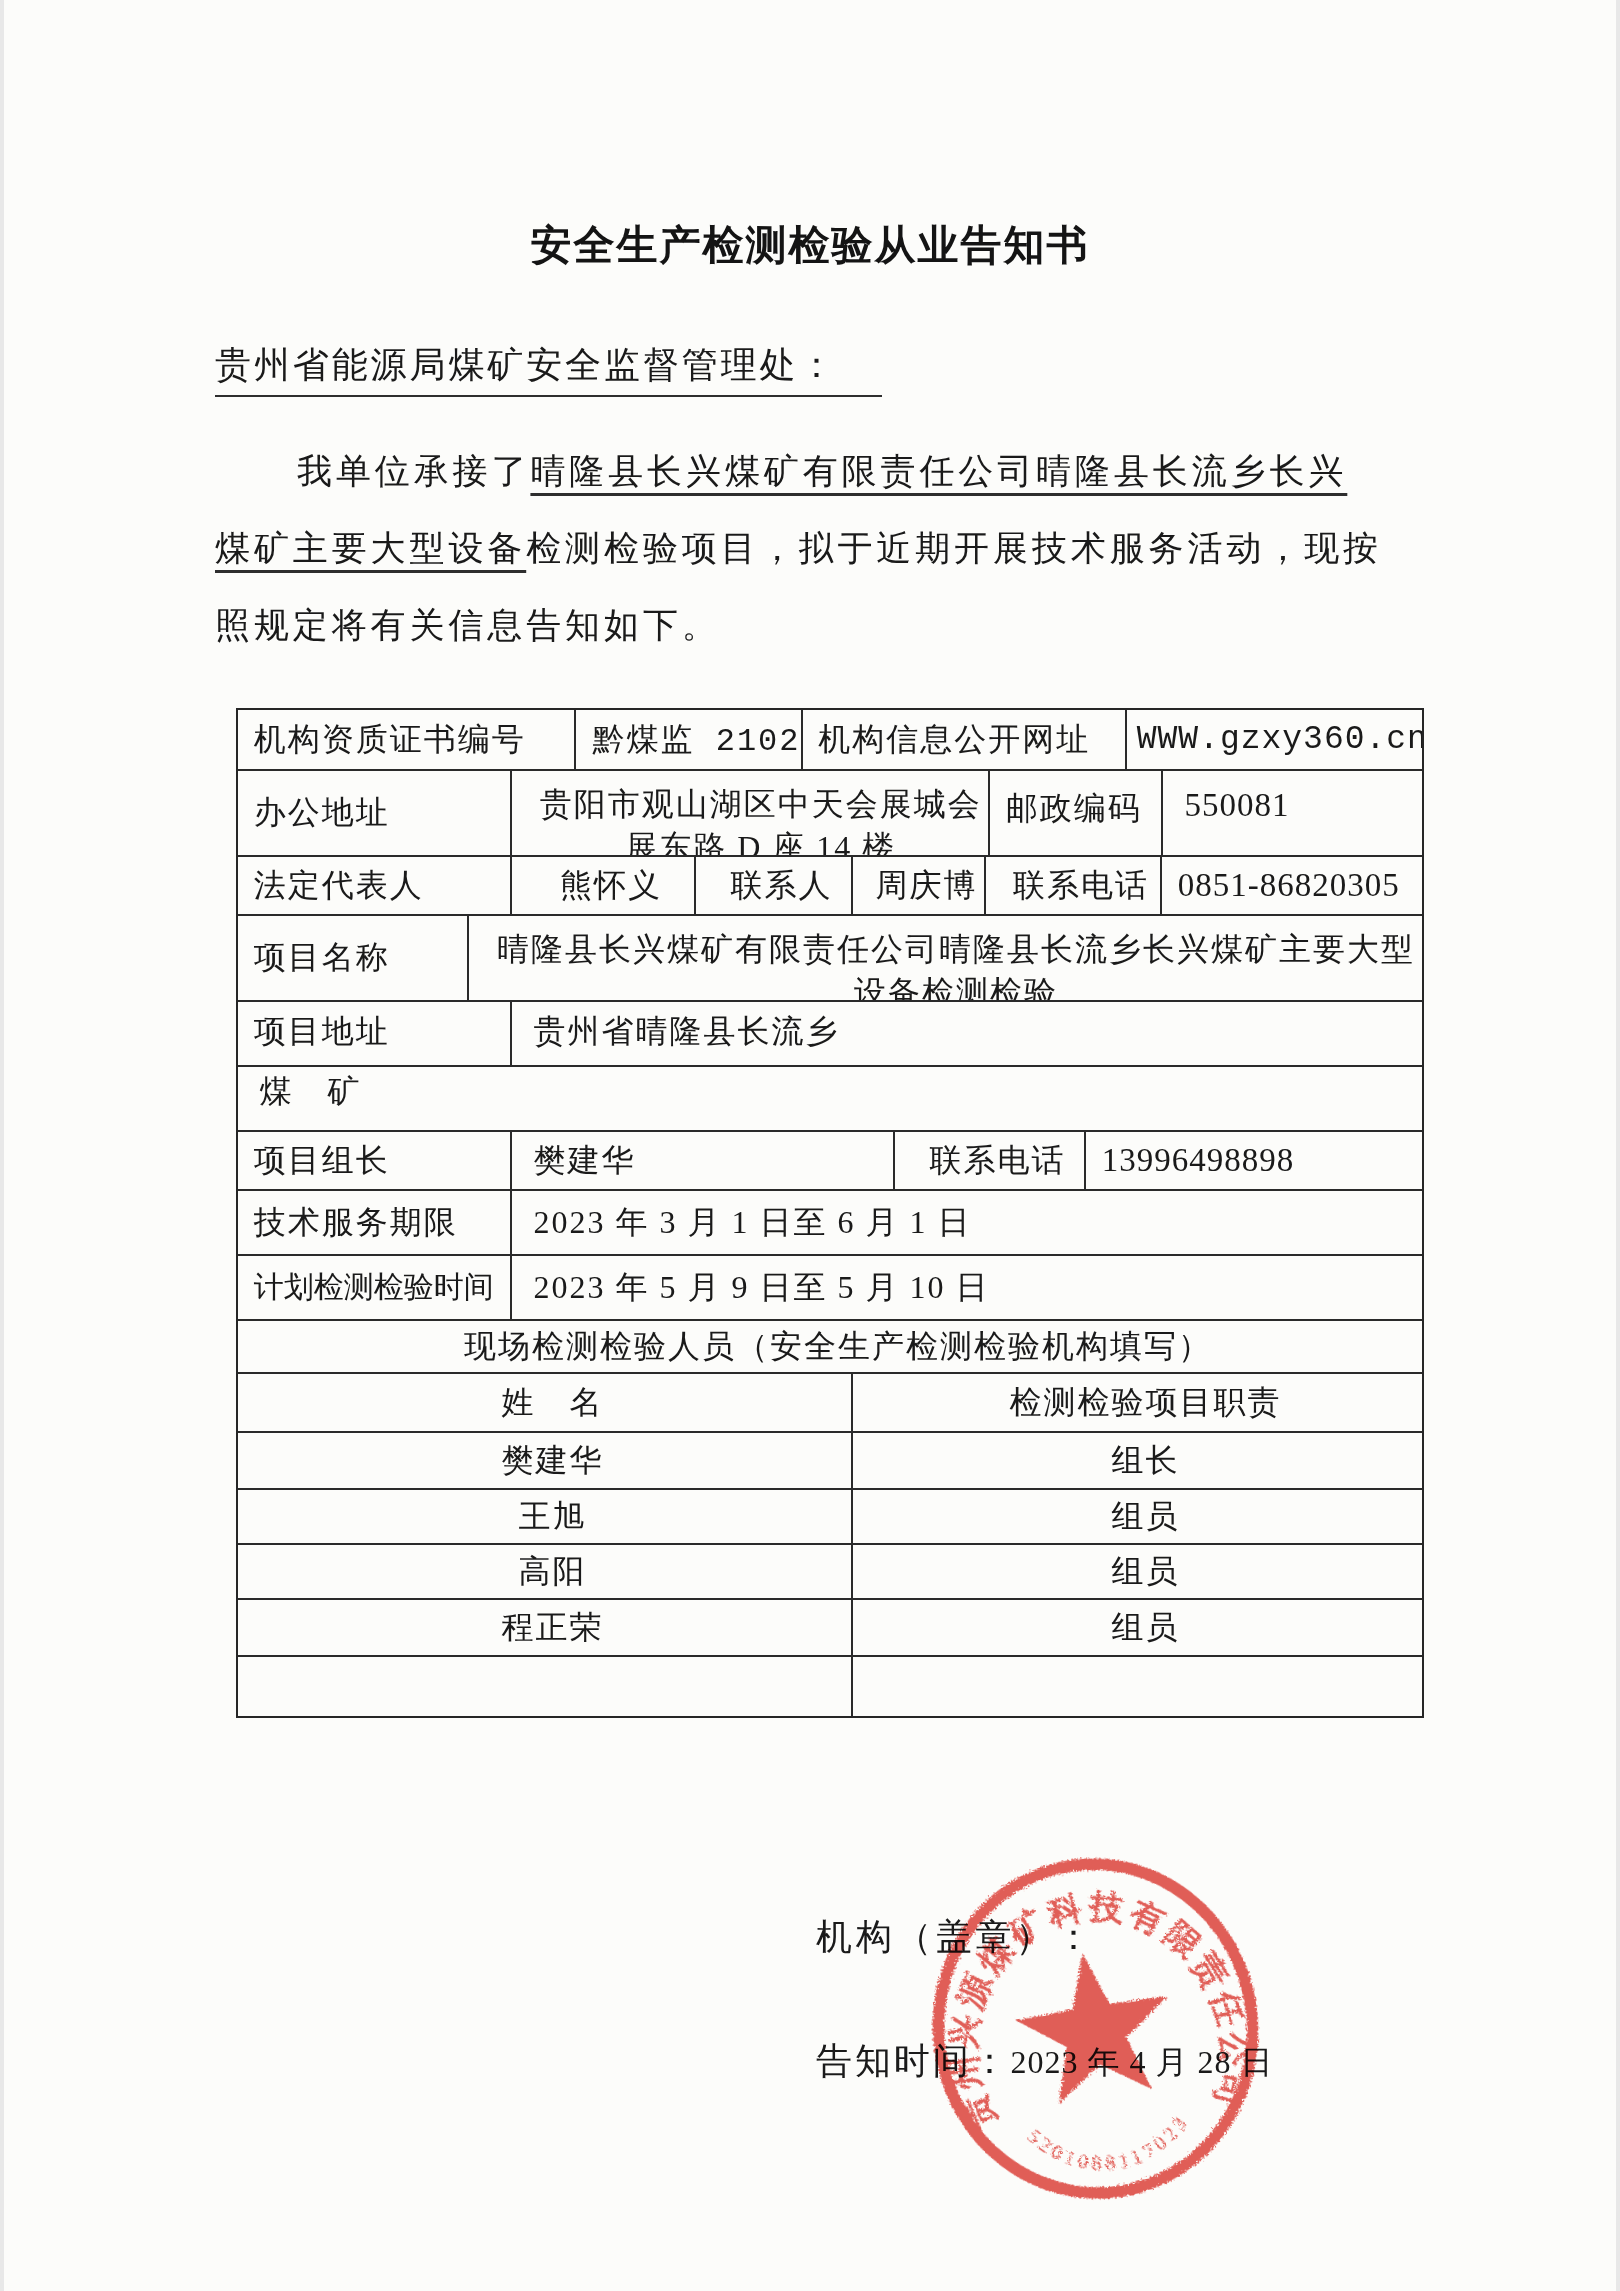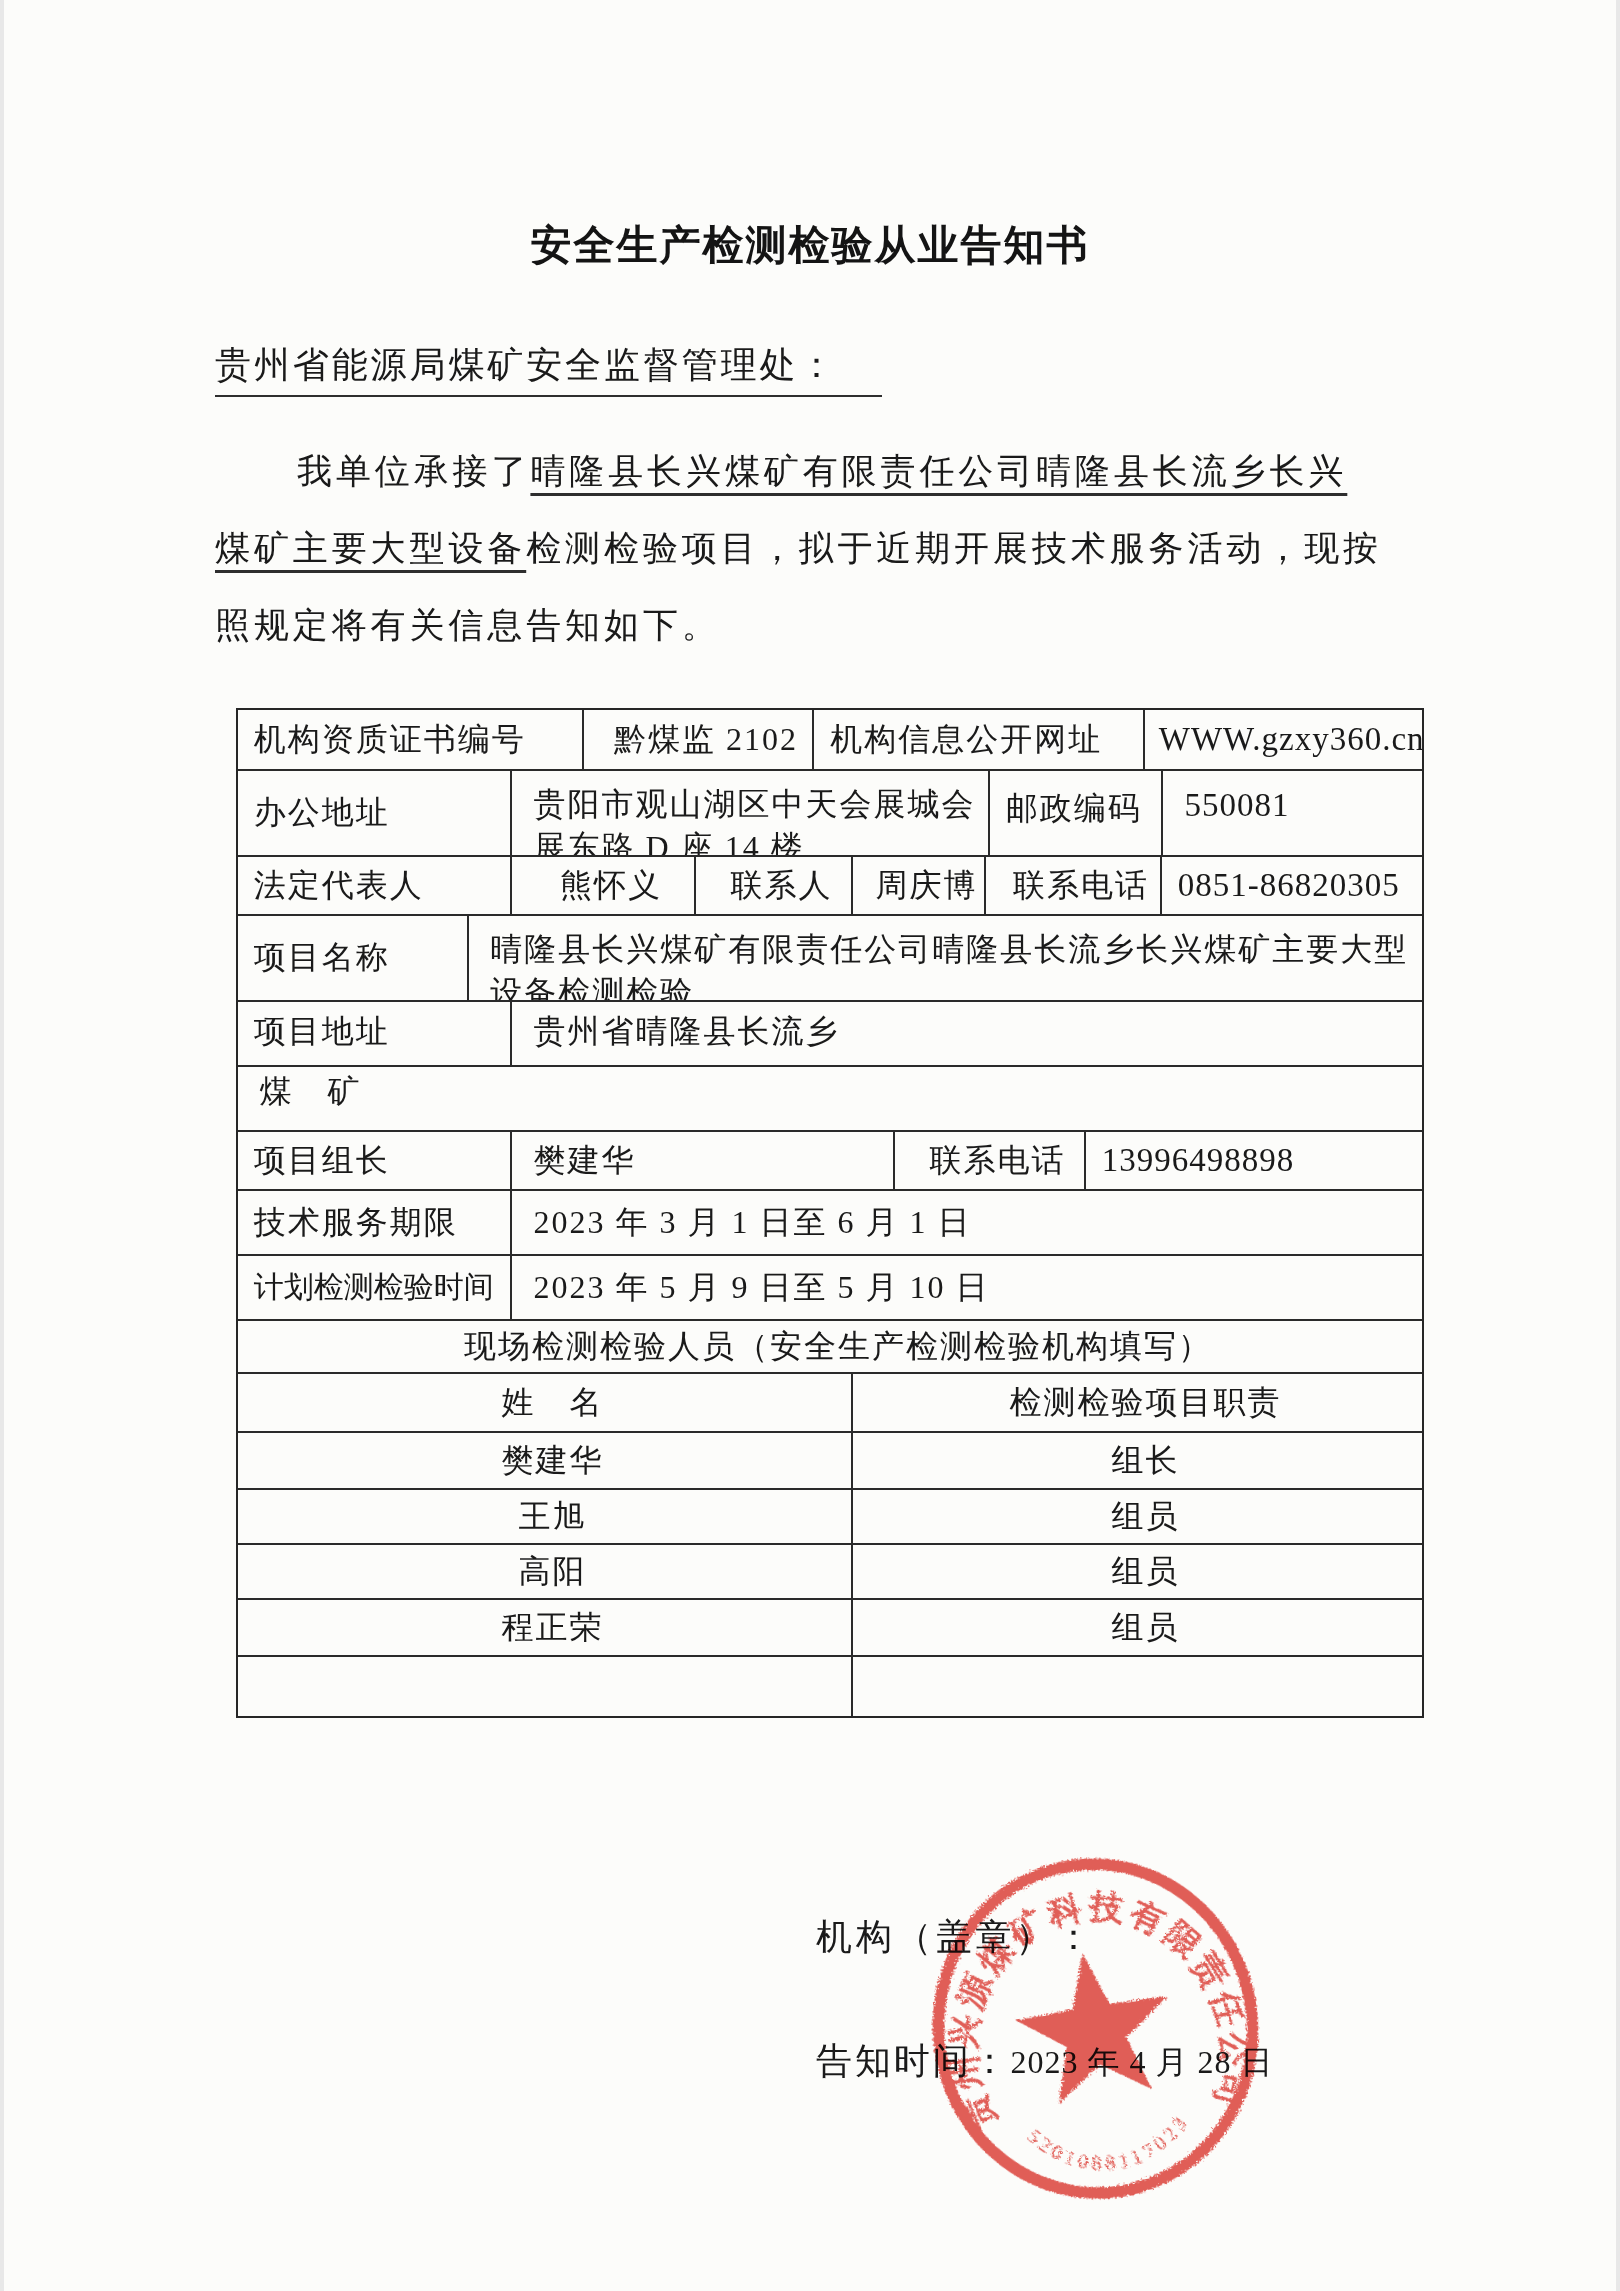--- a/index.html
+++ b/index.html
@@ -51,22 +51,22 @@
   .trow:first-child{border-top:none;}
   .tcell{
     box-sizing:border-box;
     border-left:2px solid #2a2a2a;
     display:flex;align-items:center;
     overflow:hidden;
   }
   .tcell:first-child{border-left:none;}
   .lbl{padding-left:15.7px;}
   .val{padding-left:21.6px;}
-  .ctr{justify-content:center;padding-left:16px;}
-  .topv{align-items:flex-start;padding-top:11.8px;}
+  .ctr{justify-content:center;padding-left:16px;font-family:Liberation Mono, monospace;}
+  .topv{align-items:flex-start;padding-top:11.8px;text-align:center;}
   .lat{font-size:33px;letter-spacing:1px;}
   .wrap2{display:block;line-height:43px;padding-top:9.8px;}
   .condensed{letter-spacing:0;font-size:30px;}
   .flexfill{flex:1 1 auto;}
   
   .seal-caption{
     position:absolute;left:812px;top:1913px;
     font-size:36px;letter-spacing:3.9px;
   }
   .notice-date{

